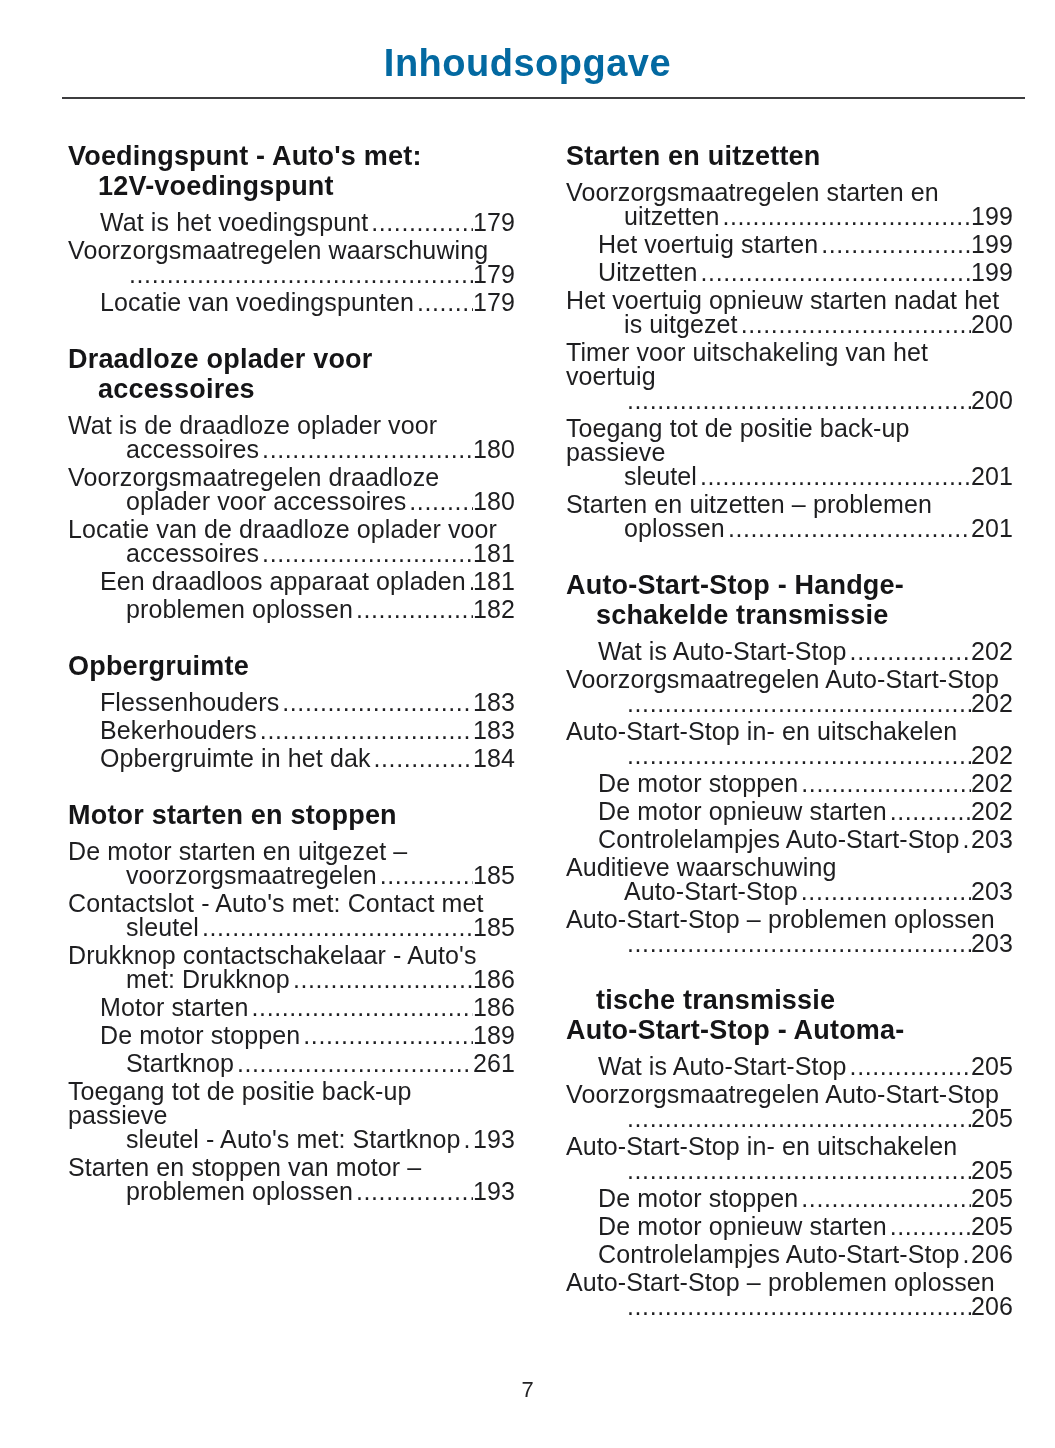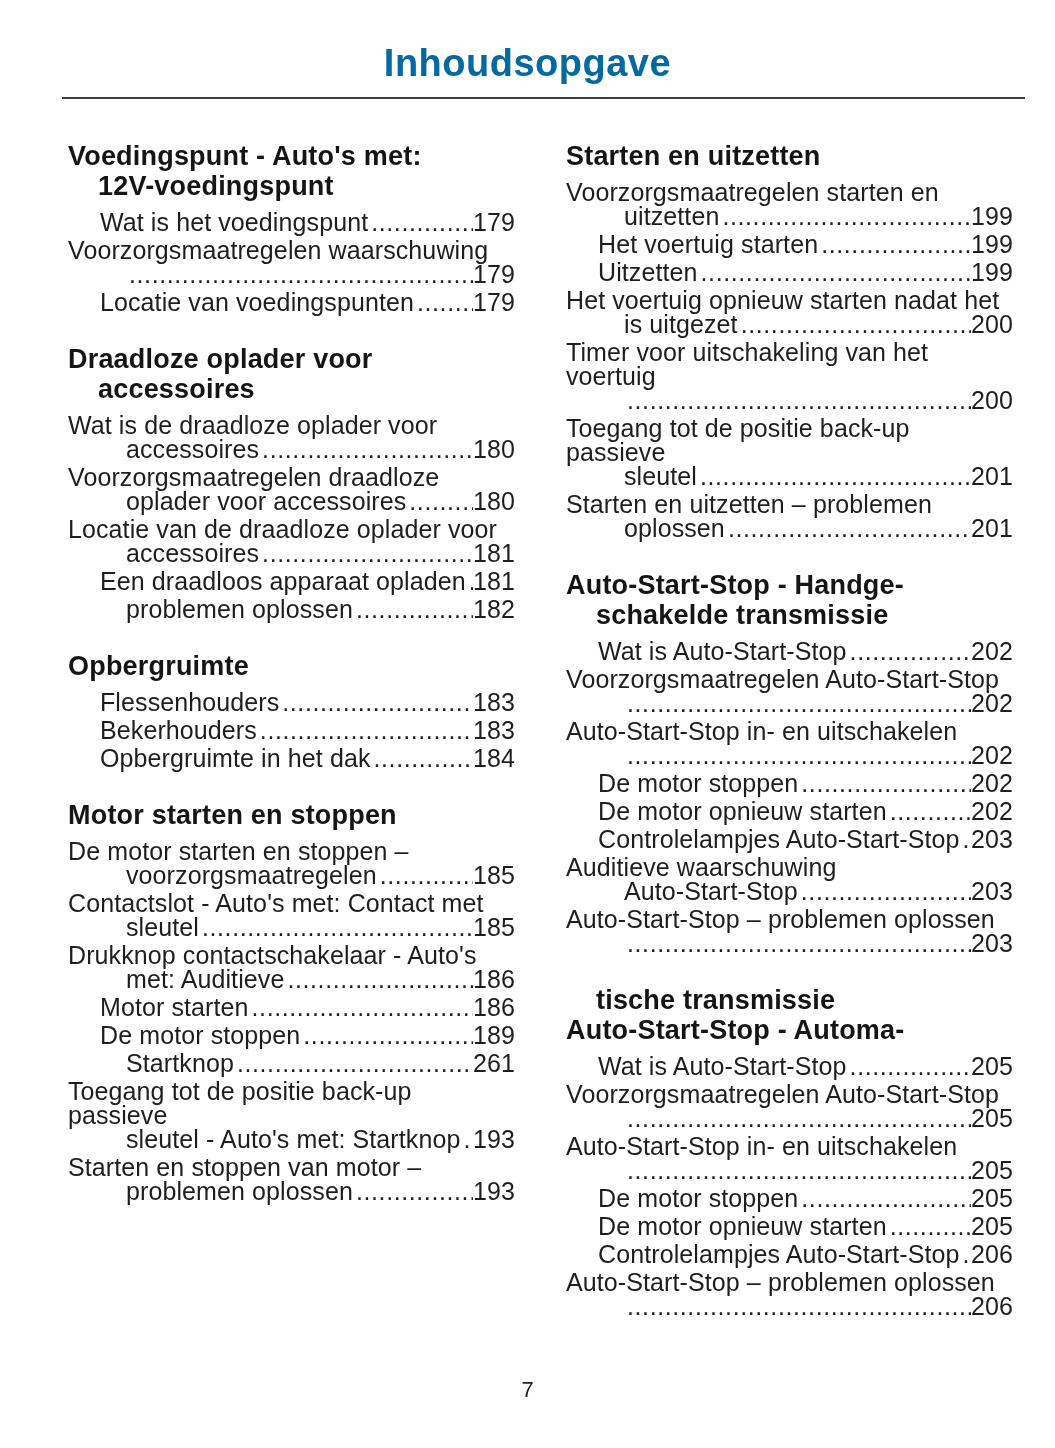--- a/index.html
+++ b/index.html
@@ -198,39 +198,39 @@
               <span class="dots"></span>
               <span class="pg">184</span>
             </div>
           </div>
         </section>
         <section class="toc-section">
           <h2 class="section-heading">
             <span class="hline">Motor starten en stoppen</span>
           </h2>
           <div class="entry">
-            <div class="tline">De motor starten en stoppen –</div>
+            <div class="tline">De motor starten en uitgezet –</div>
             <div class="tline last cont">
               <span class="txt">voorzorgsmaatregelen</span>
               <span class="dots"></span>
               <span class="pg">185</span>
             </div>
           </div>
           <div class="entry">
             <div class="tline">Contactslot - Auto's met: Contact met</div>
             <div class="tline last cont">
               <span class="txt">sleutel</span>
               <span class="dots"></span>
               <span class="pg">185</span>
             </div>
           </div>
           <div class="entry">
             <div class="tline">Drukknop contactschakelaar - Auto's</div>
             <div class="tline last cont">
-              <span class="txt">met: Auditieve</span>
+              <span class="txt">met: Drukknop</span>
               <span class="dots"></span>
               <span class="pg">186</span>
             </div>
           </div>
           <div class="entry">
             <div class="tline last">
               <span class="txt">Motor starten</span>
               <span class="dots"></span>
               <span class="pg">186</span>
             </div>

